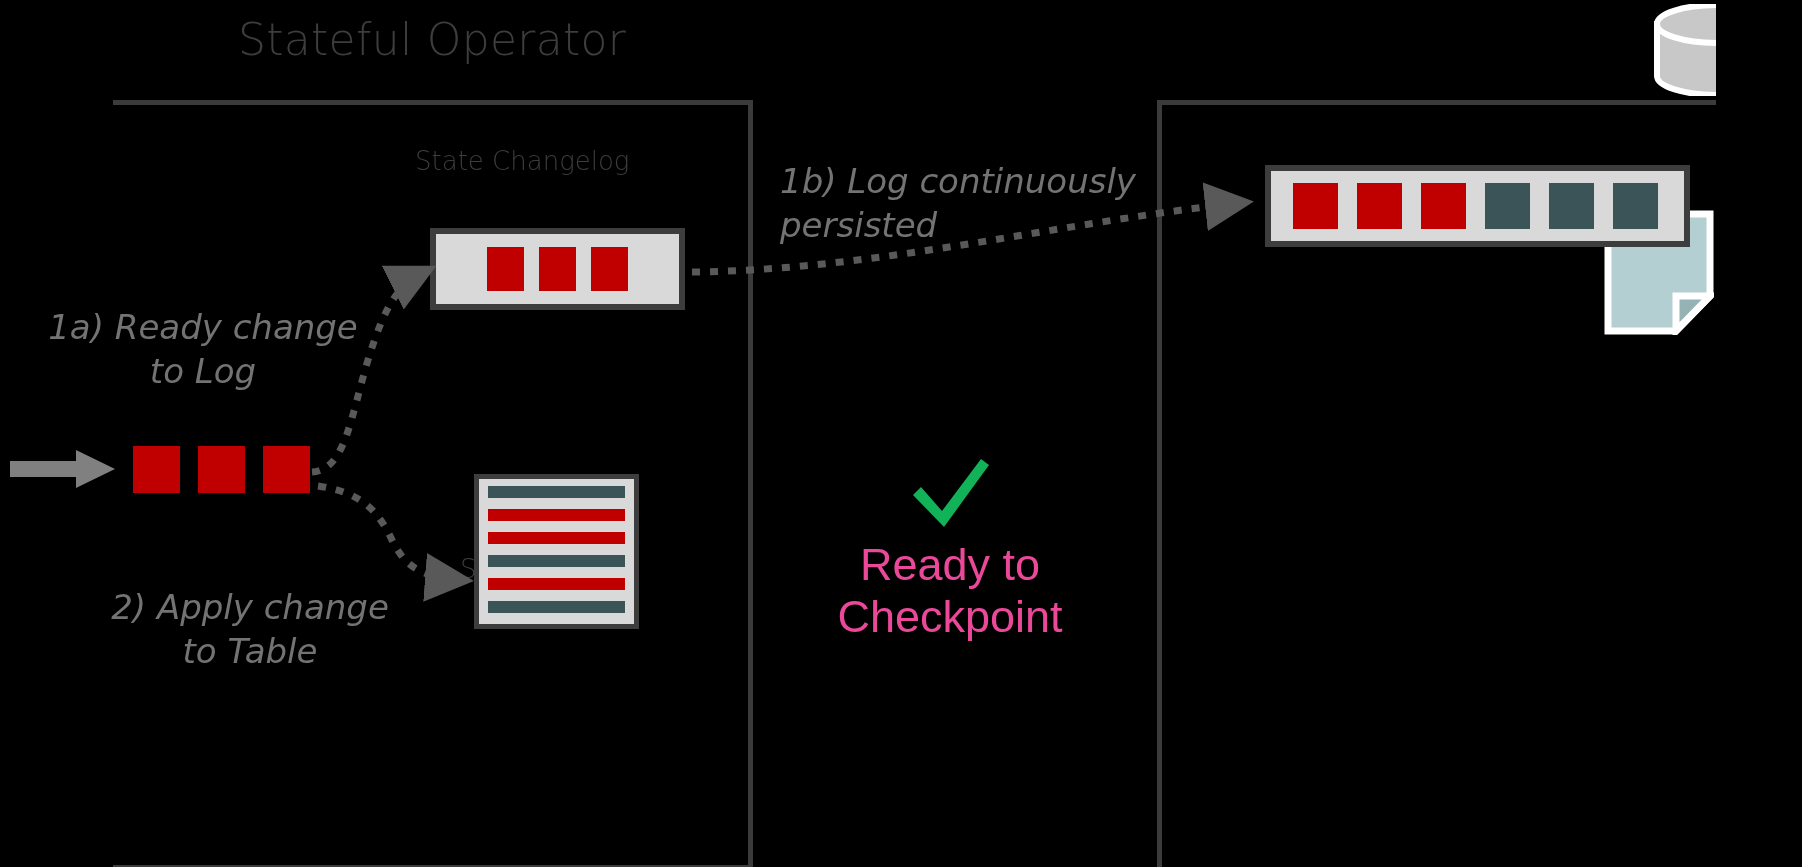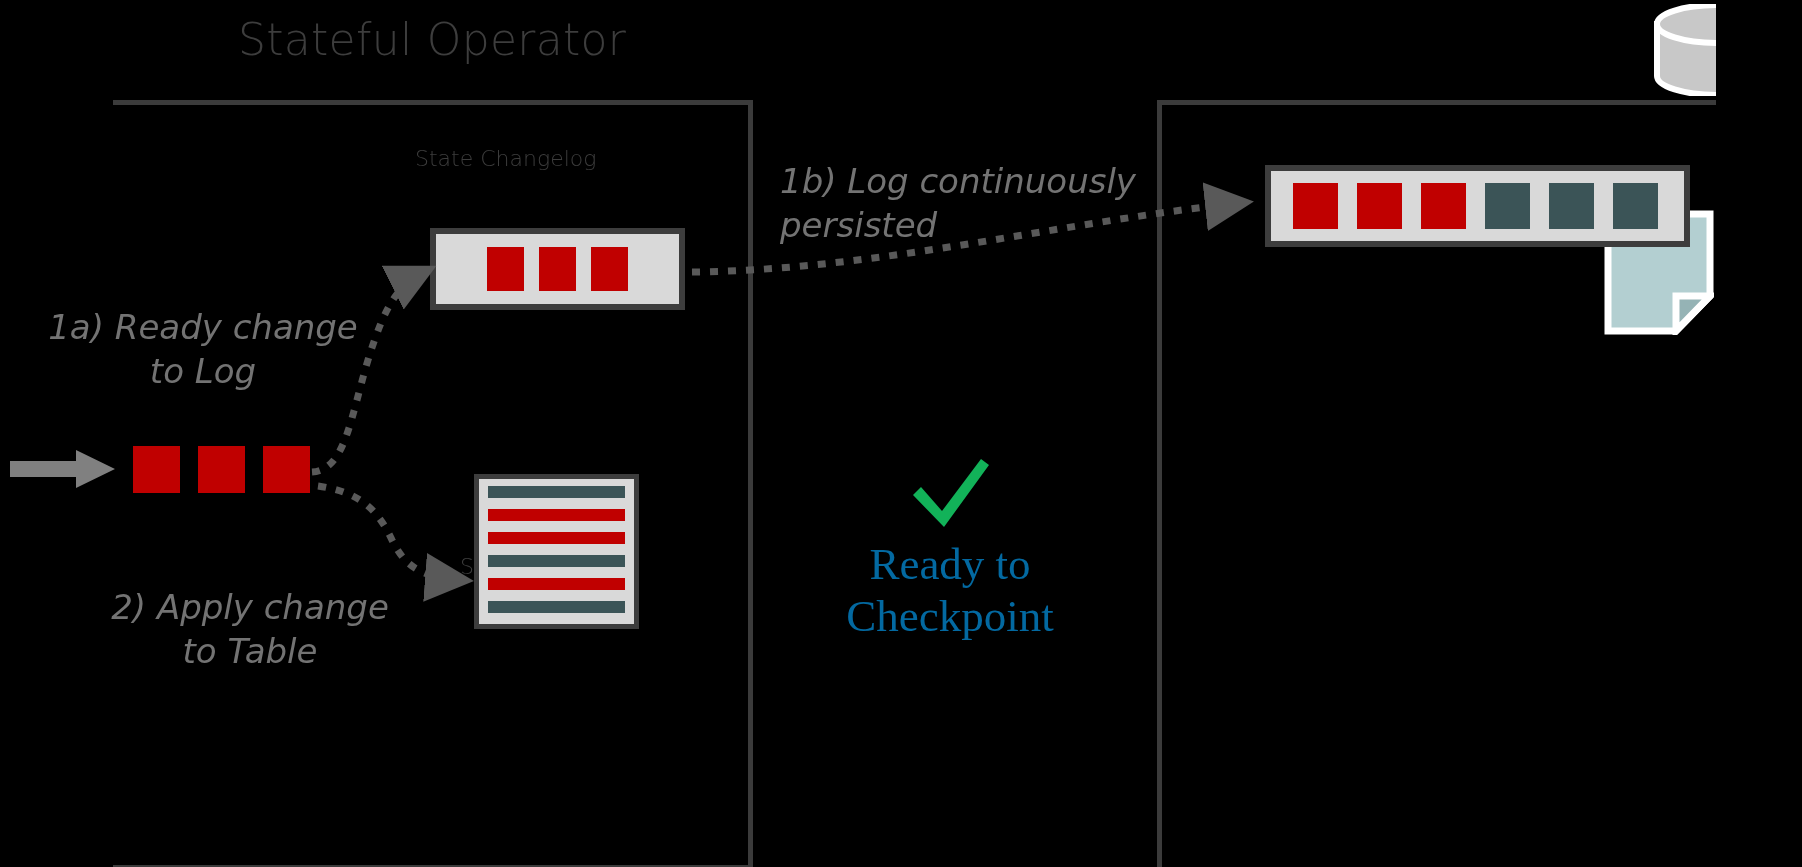--- a/index.html
+++ b/index.html
@@ -73,21 +73,21 @@
     white-space: pre-line;
   }
   #note-1a { left: 18px; top: 306px; width: 370px; text-align: center; }
   #note-1b { left: 780px; top: 160px; width: 380px; text-align: left; }
   #note-2  { left: 100px; top: 586px; width: 300px; text-align: center; }
 
   
   .caption {
     position: absolute;
     color: #3d3d3d;
-    font-size: 22px;
+    font-size: 26px;
     font-weight: 300;
     white-space: nowrap;
     font-family: "DejaVu Sans", sans-serif;
   }
   #caption-changelog { left: 415px; top: 146px; }
   #caption-statetable { left: 460px; top: 554px; }
 
   
   #changelog-box {
     position: absolute;
@@ -188,26 +188,26 @@
     width: 320px;
     text-align: center;
   }
   #check-icon {
     width: 86px;
     height: 78px;
     margin: 0 auto 6px auto;
     display: block;
   }
   #status-text {
-    color: #0369a1;
+    color: #ec4899;
     font-size: 45px;
     font-weight: 300;
     line-height: 1.15;
     white-space: pre-line;
-    font-family: Liberation Serif, serif;
+    font-family: Liberation Sans, sans-serif;
   }
 
   
   .connector {
     position: absolute;
     left: 0;
     top: 0;
     width: 1802px;
     height: 867px;
     pointer-events: none;

